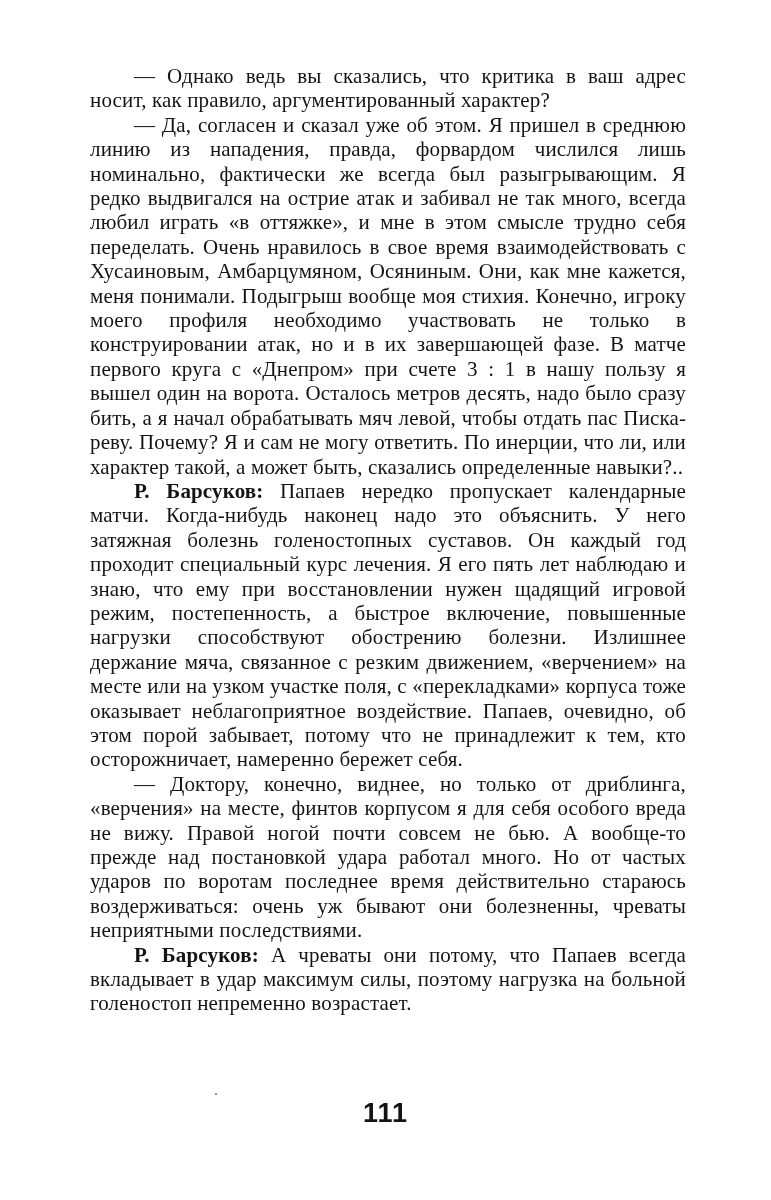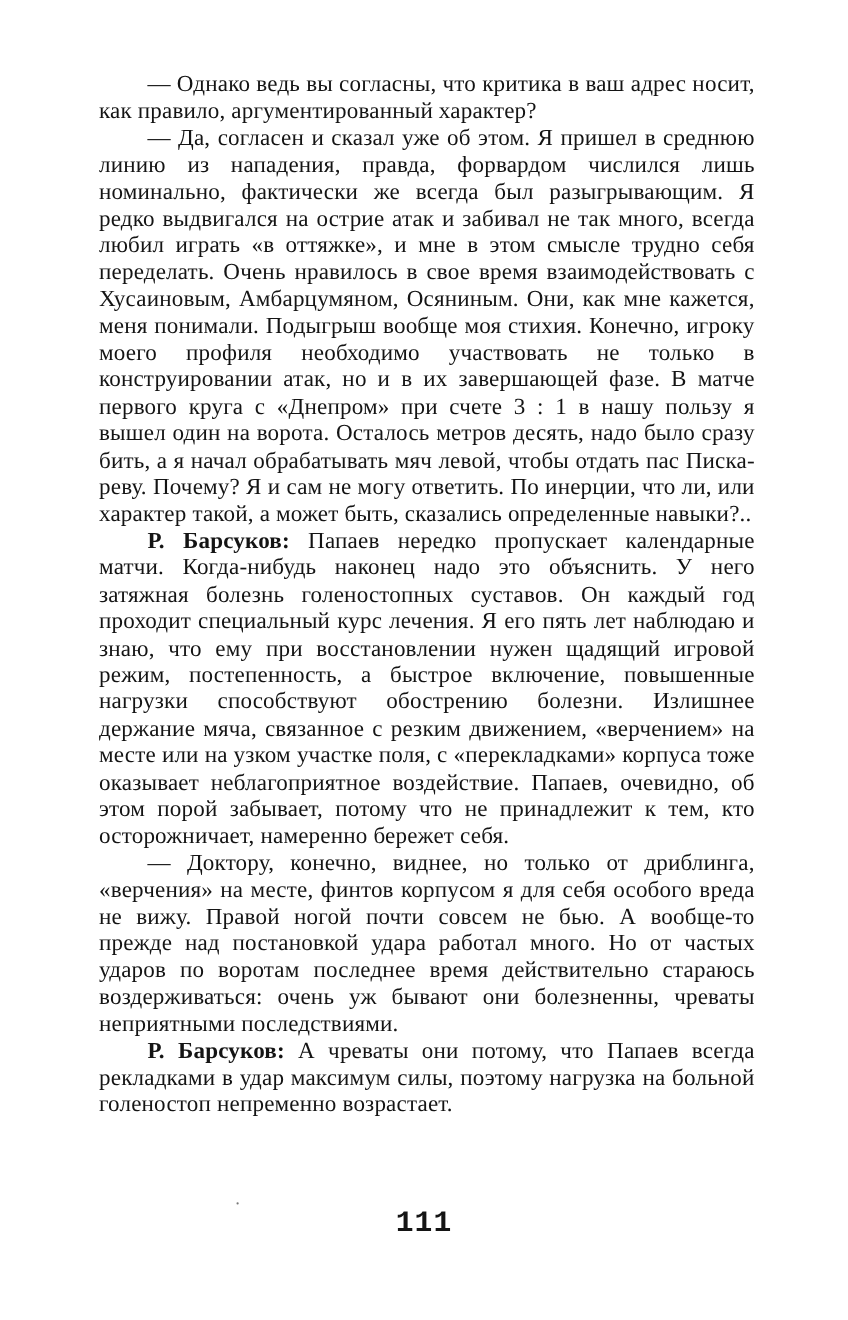--- a/index.html
+++ b/index.html
@@ -36,48 +36,48 @@
     }
     .page-number {
       position: absolute;
       left: 0;
       width: 771px;
       top: 1098px;
       text-align: center;
       font-size: 27px;
       font-weight: bold;
       letter-spacing: 1px;
-      font-family: Liberation Mono, monospace;
+      font-family: Liberation Sans, sans-serif;
     }
     .speck {
       position: absolute;
       left: 215px;
       top: 1093px;
       width: 2px;
       height: 2px;
       background: #777;
       border-radius: 1px;
     }
   </style>
 </head>
 <body>
 
 <div class="page-text">
   <p class="para">
-    <span>— Однако ведь вы согласны, что критика в ваш адрес носит, как правило, аргументированный характер?</span>
+    <span>— Однако ведь вы сказались, что критика в ваш адрес носит, как правило, аргументированный характер?</span>
   </p>
   <p class="para">
     <span>— Да, согласен и сказал уже об этом. Я пришел в среднюю линию из нападения, правда, форвардом числил­ся лишь номинально, фактически же всегда был разыгры­вающим. Я редко выдвигался на острие атак и забивал не так много, всегда любил играть «в оттяжке», и мне в этом смысле трудно себя переделать. Очень нравилось в свое время взаимодействовать с Хусаиновым, Амбарцумяном, Осяниным. Они, как мне кажется, меня понимали. Подыг­рыш вообще моя стихия. Конечно, игроку моего профиля необходимо участвовать не только в конструировании атак, но и в их завершающей фазе. В матче первого круга с «Днепром» при счете 3 : 1 в нашу пользу я вышел один на ворота. Осталось метров десять, надо было сразу бить, а я начал обрабатывать мяч левой, чтобы отдать пас Писка­реву. Почему? Я и сам не могу ответить. По инерции, что ли, или характер такой, а может быть, сказались опреде­ленные навыки?..</span>
   </p>
   <p class="para">
     <span class="speaker">Р. Барсуков:</span><span> Папаев нередко пропускает календарные матчи. Когда-нибудь наконец надо это объяснить. У него затяжная болезнь голеностопных суставов. Он каждый год проходит специальный курс лечения. Я его пять лет на­блюдаю и знаю, что ему при восстановлении нужен щадя­щий игровой режим, постепенность, а быстрое включение, повышенные нагрузки способствуют обострению болезни. Излишнее держание мяча, связанное с резким движением, «верчением» на месте или на узком участке поля, с «пе­рекладками» корпуса тоже оказывает неблагоприятное воздействие. Папаев, очевидно, об этом порой забывает, потому что не принадлежит к тем, кто осторожничает, на­меренно бережет себя.</span>
   </p>
   <p class="para">
     <span>— Доктору, конечно, виднее, но только от дриблинга, «верчения» на месте, финтов корпусом я для себя особого вреда не вижу. Правой ногой почти совсем не бью. А во­обще-то прежде над постановкой удара работал много. Но от частых ударов по воротам последнее время действитель­но стараюсь воздерживаться: очень уж бывают они болез­ненны, чреваты неприятными последствиями.</span>
   </p>
   <p class="para">
-    <span class="speaker">Р. Барсуков:</span><span> А чреваты они потому, что Папаев всегда рекладками в удар максимум силы, поэтому нагрузка на больной голеностоп непременно возрастает.</span>
+    <span class="speaker">Р. Барсуков:</span><span> А чреваты они потому, что Папаев всегда вкладывает в удар максимум силы, поэтому нагрузка на больной голеностоп непременно возрастает.</span>
   </p>
 </div>
 
 <div class="speck"></div>
 
 <div class="page-number">111</div>
 
 </body></html>

